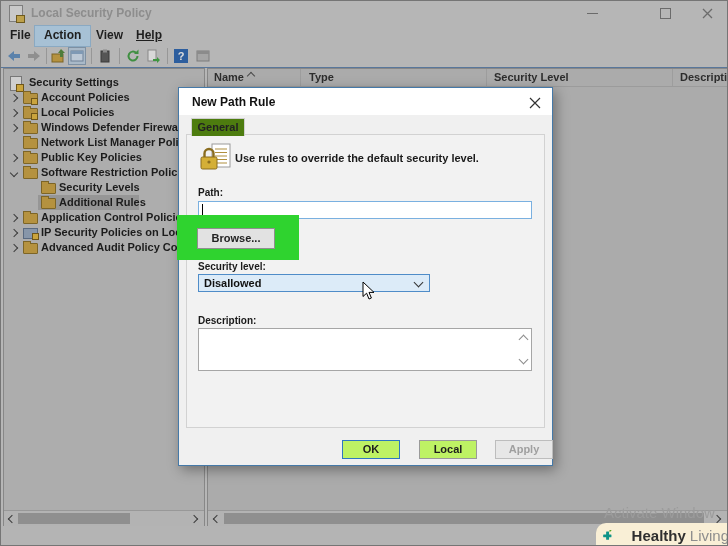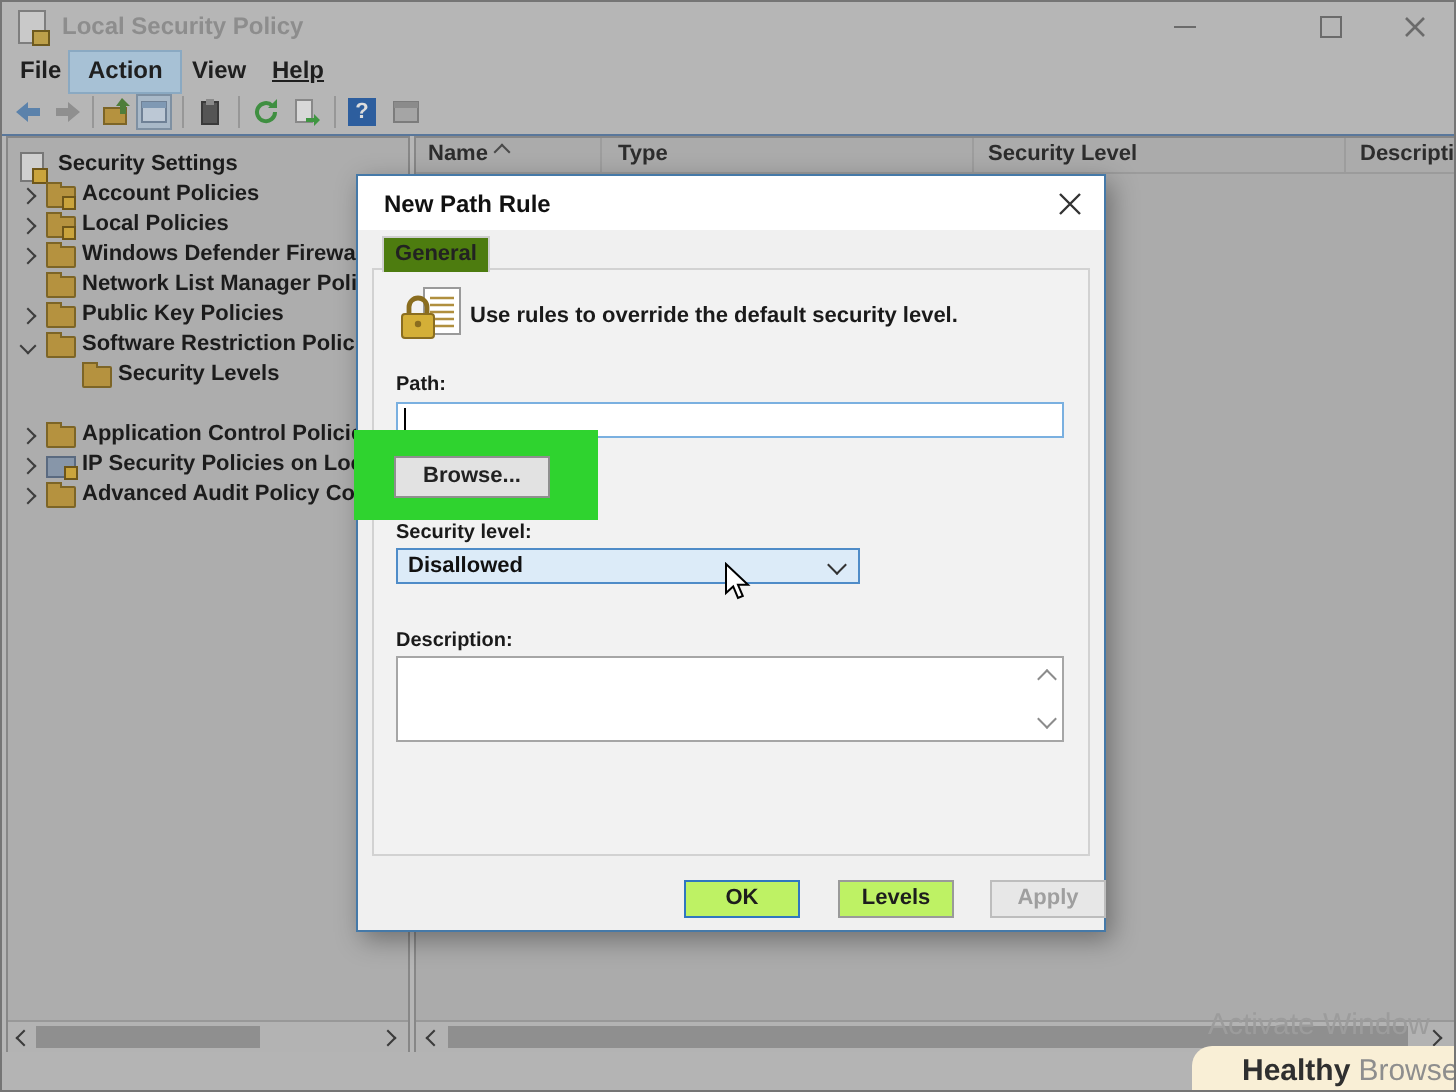--- a/index.html
+++ b/index.html
@@ -226,20 +226,25 @@
     </div>
   <div class="trow" style="top:96px">
     <span class="chev e" style="left:7px"></span>
     <span class="fold" style="left:19px"></span>
     <span class="tlabel" style="left:37px">Software Restriction Policie</span>
     </div>
   <div class="trow" style="top:111px">
     <span class="fold" style="left:37px"></span>
     <span class="tlabel" style="left:55px">Security Levels</span>
     </div>
+  <div class="trow" style="top:126px">
+    <span class="selbg"></span>
+    <span class="fold" style="left:37px"></span>
+    <span class="tlabel" style="left:55px">Additional Rules</span>
+    </div>
   <div class="trow" style="top:141px">
     <span class="chev c" style="left:7px"></span>
     <span class="fold" style="left:19px"></span>
     <span class="tlabel" style="left:37px">Application Control Policie</span>
     </div>
   <div class="trow" style="top:156px">
     <span class="chev c" style="left:7px"></span>
     <span class="ipsec" style="left:19px"></span>
     <span class="tlabel" style="left:37px">IP Security Policies on Loca</span>
     </div>
@@ -306,36 +311,36 @@
     <span>Disallowed</span>
     <span id="sec-chev"></span>
   </div>
   <div class="dlg-label" id="lbl-desc">Description:</div>
   <div id="desc-box">
     <span></span>
     <span class="tachev up"></span>
     <span class="tachev dn"></span>
   </div>
   <div class="dlg-btn" id="btn-ok">OK</div>
-  <div class="dlg-btn" id="btn-cancel">Levels</div>
+  <div class="dlg-btn" id="btn-cancel">Local</div>
   <div class="dlg-btn" id="btn-apply">Apply</div>
 </div>
 
 <div class="abs" id="green-box"></div>
 <div class="abs" id="browse-btn">Browse...</div>
 
 <div class="abs" id="watermark">Activate Window</div>
 
 <div class="abs" id="brand">
   <svg width="18" height="18" viewBox="0 0 18 18">
     <rect x="7" y="3" width="5" height="14" rx="1" fill="#0f9488"></rect>
     <rect x="2" y="8" width="14" height="5" rx="1" fill="#0f9488"></rect>
     <path d="M12 3 C12 0.5 14.5 0 16 0.5 C15.8 2.5 14 3.6 12 3 Z" fill="#5aa41c"></path>
   </svg>
   <span id="brand-bold">Healthy</span>
-  <span id="brand-light">Browse</span>
+  <span id="brand-light">Living</span>
 </div>
 
 <div class="abs" id="cursor">
   <svg width="14" height="20">
       <path d="M1 1 L1 15.5 L4.6 12.2 L7 18 L9.4 17 L7 11.4 L12 11.4 Z" fill="#ffffff" stroke="#000000" stroke-width="1"></path>
     </svg>
 </div>
 
 </body></html>

